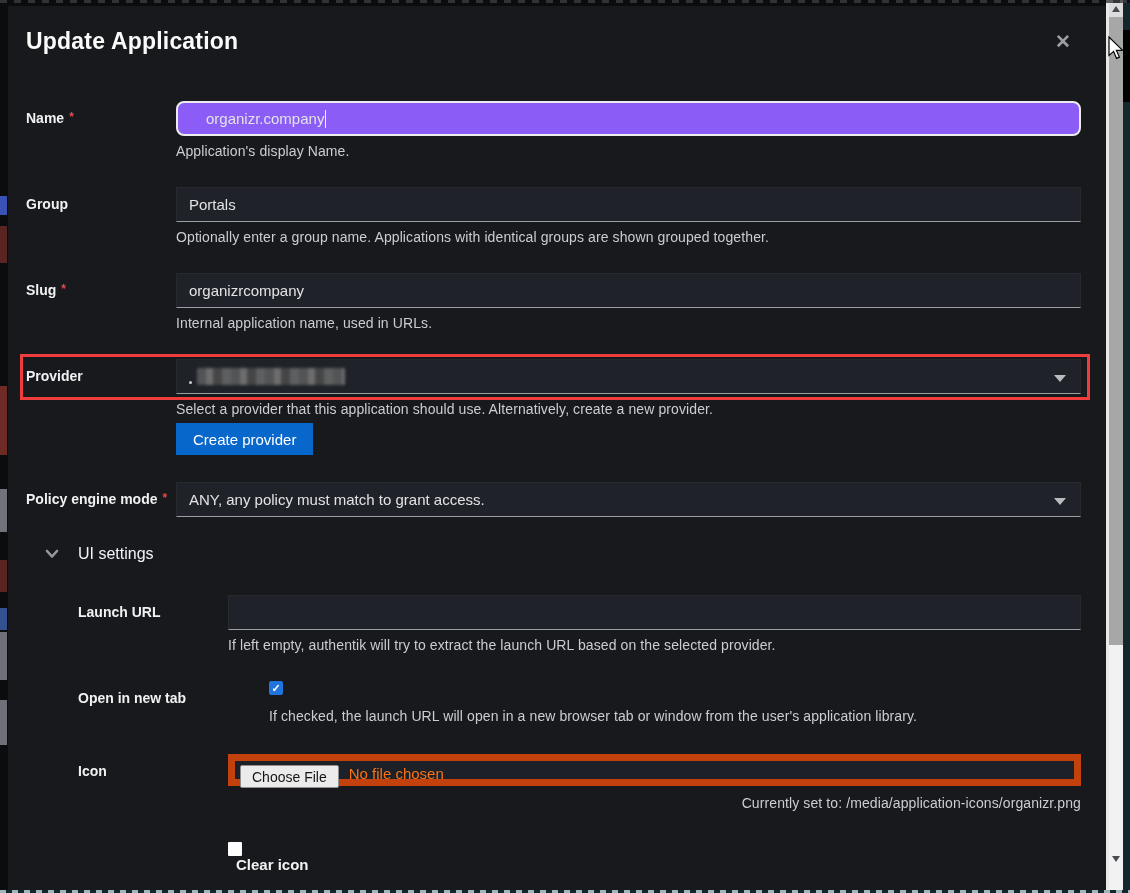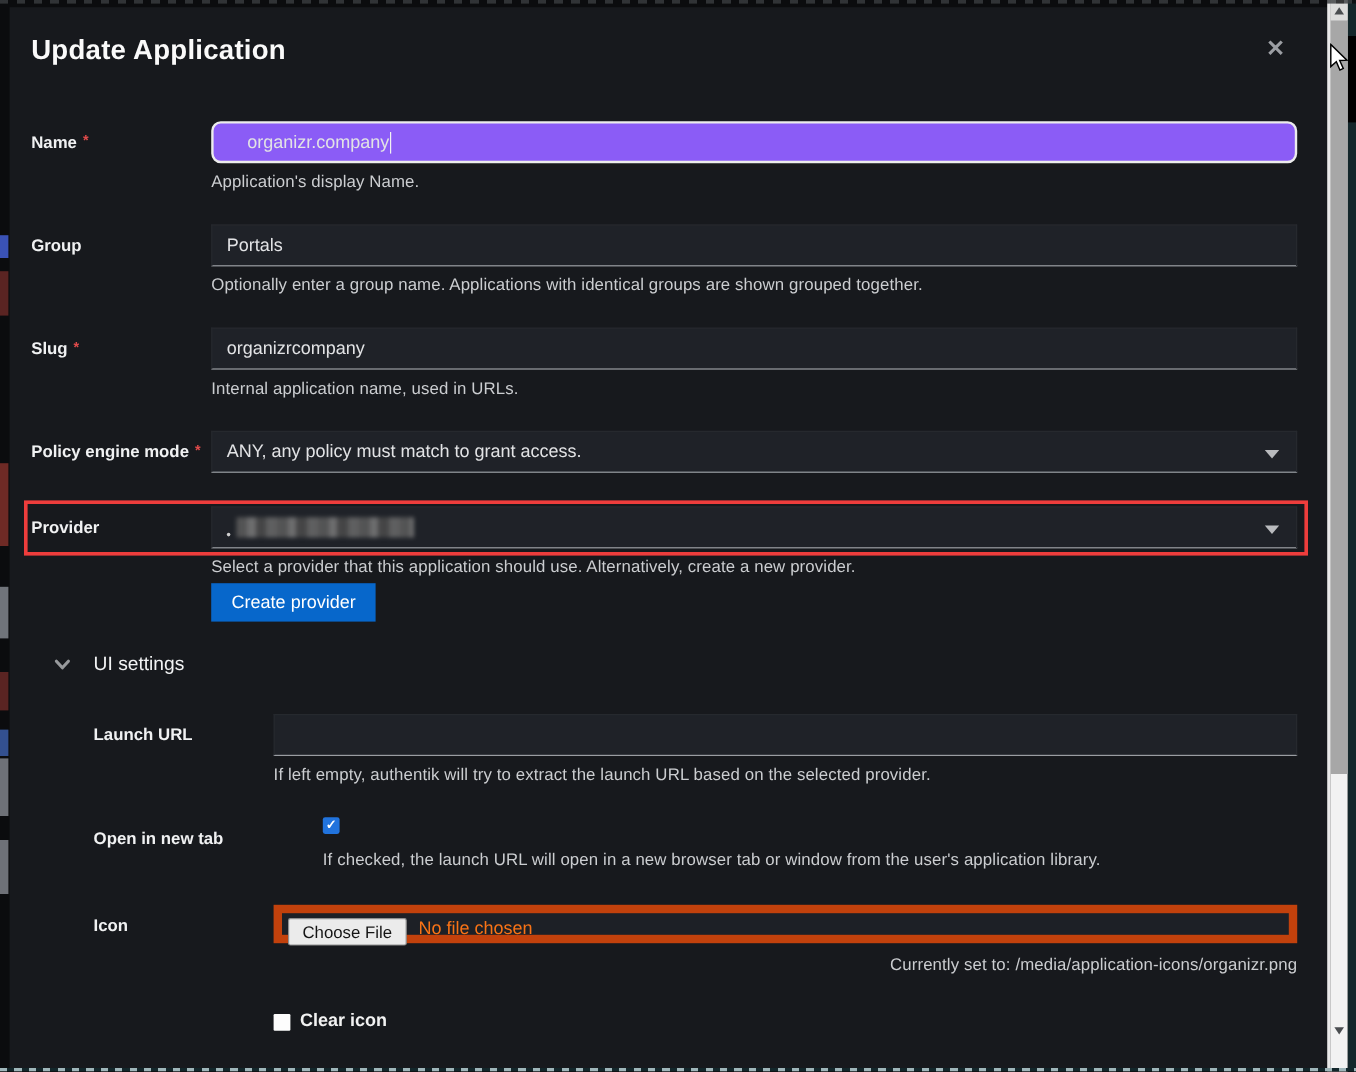--- a/index.html
+++ b/index.html
@@ -61,21 +61,21 @@
   .checkbox { width:14px; height:14px; flex:none; }
   .checkbox.checked { background:#2173dd; border-radius:2px; color:#fff; font-size:11px; font-weight:700;
     display:flex; align-items:center; justify-content:center; line-height:1; }
   .checkbox.unchecked { background:#fdfdfd; border-radius:1px; }
 
   .file-row { height:32px; border:7px solid #c2410c; background:#1d2026; display:flex; padding:4px 5px; }
   .choose-file-btn { background:#ebebeb; color:#141414; border:1px solid #8f8f8f; border-radius:2px;
     font-family:inherit; font-size:14px; height:23px; padding:0 11px; cursor:pointer; }
   .no-file { color:#f97316; font-size:15px; margin-left:10px; }
 
-  .clear-icon-row { display:flex; align-items:flex-end; margin-top:31px; }
+  .clear-icon-row { display:flex; align-items:flex-start; margin-top:31px;flex-direction:column; }
   .clear-icon-label { font-size:15px; font-weight:700; color:#f2f2f2; margin-left:8px; }
 
   
   .sb-edge { position:absolute; left:1106px; top:0; width:3px; height:100%; background:#e9e9e9; z-index:20; }
   .sb-track { position:absolute; left:1109px; top:0; width:14px; height:100%; background:#f2f2f2; z-index:20; }
   .sb-upbtn { position:absolute; top:0; left:0; width:14px; height:17px; background:#dcdcdc;
     display:flex; align-items:center; justify-content:center; }
   .sb-upbtn .tri-up { width:0; height:0; border-left:4px solid transparent; border-right:4px solid transparent; border-bottom:6px solid #4a4d50; }
   .sb-thumb { position:absolute; top:17px; left:0; width:14px; height:628px; background:#a7a7a7; }
   .sb-downarrow { position:absolute; top:856px; left:3px; width:0; height:0;
@@ -134,43 +134,43 @@
         <span>Slug</span><span class="req">*</span>
       </div>
       <div class="control-col">
         <div class="input-box">
           <span>organizrcompany</span>
         </div>
         <div class="help">Internal application name, used in URLs.</div>
       </div>
     </div>
 
-    <div class="form-row">
-      <div class="label-col">
-        <span>Policy engine mode</span><span class="req">*</span>
-      </div>
-      <div class="control-col">
-        <div class="select-box">
-          <span>ANY, any policy must match to grant access.</span>
-          <span class="select-caret"></span>
-        </div>
-      </div>
-    </div>
-
     <div class="form-row" style="margin-bottom:27px;">
       <div class="red-annotation"></div>
       <div class="label-col">Provider</div>
       <div class="control-col">
         <div class="select-box">
           <span class="redact-dot"></span>
           <span class="redacted"></span>
           <span class="select-caret"></span>
         </div>
         <div class="help">Select a provider that this application should use. Alternatively, create a new provider.</div>
         <button class="btn-primary">Create provider</button>
+      </div>
+    </div>
+
+    <div class="form-row">
+      <div class="label-col">
+        <span>Policy engine mode</span><span class="req">*</span>
+      </div>
+      <div class="control-col">
+        <div class="select-box">
+          <span>ANY, any policy must match to grant access.</span>
+          <span class="select-caret"></span>
+        </div>
       </div>
     </div>
 
     <div class="section-toggle">
       <svg width="14" height="10" viewBox="0 0 14 10">
         <polyline points="2,2 7,7.5 12,2" fill="none" stroke="#97999c" stroke-width="2.6" stroke-linecap="round" stroke-linejoin="round"></polyline>
       </svg>
       <span class="section-label">UI settings</span>
     </div>
 

